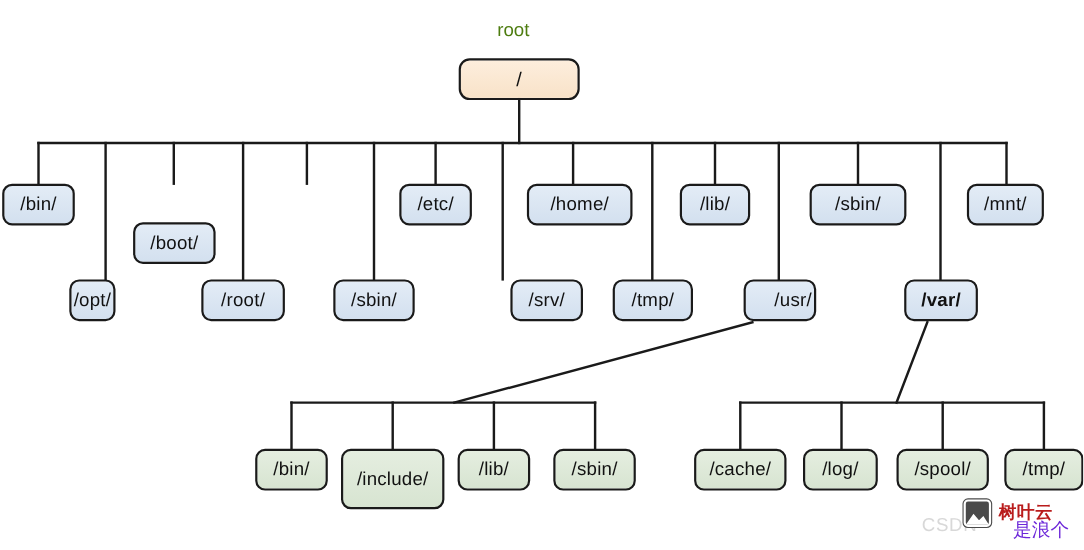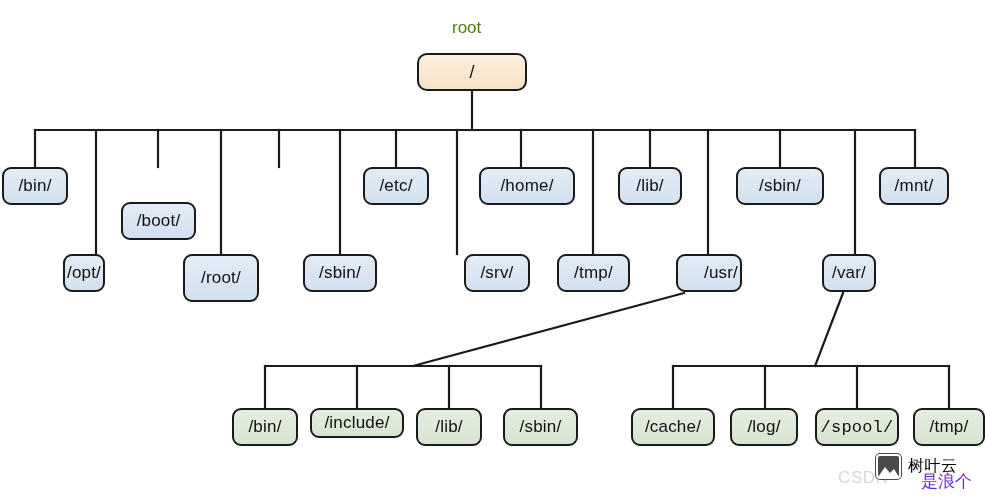--- a/index.html
+++ b/index.html
@@ -97,22 +97,23 @@
     font-size: 16px;
     font-weight: bold;
     color: #22c55e;
     letter-spacing: 0.5px;
     line-height: 1;
     padding-left: 43px;
   }
   .wm-badge svg { position: absolute; left: 0; bottom: 0; }
   .wm-text {
     font-size: 16px;
-    color: #000000;
+    color: #b91c1c;
     letter-spacing: 0.5px;
+    font-weight: bold;
   }
 </style>
 </head>
 <body>
 
 <div id="stage">
 
   <svg id="edges" viewBox="0 0 985 500" xmlns="http://www.w3.org/2000/svg">
     <g stroke="#1a1a1a" stroke-width="2.2" fill="none" stroke-linecap="square">
 
@@ -160,35 +161,35 @@
 
   <div class="node lvl1" style="left:2px;   top:167px; width:66px;  height:38px;">/bin/</div>
   <div class="node lvl1" style="left:121px; top:167px; width:75px;  height:38px;margin-top:35px;">/boot/</div>
   <div class="node lvl1" style="left:363px; top:167px; width:66px;  height:38px;">/etc/</div>
   <div class="node lvl1" style="left:479px; top:167px; width:96px;  height:38px;">/home/</div>
   <div class="node lvl1" style="left:618px; top:167px; width:64px;  height:38px;">/lib/</div>
   <div class="node lvl1" style="left:736px; top:167px; width:88px;  height:38px;">/sbin/</div>
   <div class="node lvl1" style="left:879px; top:167px; width:70px;  height:38px;">/mnt/</div>
 
   <div class="node lvl1" style="left:63px;  top:254px; width:42px;  height:38px;">/opt/</div>
-  <div class="node lvl1" style="left:183px; top:254px; width:76px;  height:48px;">/root/</div>
+  <div class="node lvl1" style="left:183px; top:254px; width:76px;  height:38px;">/root/</div>
   <div class="node lvl1" style="left:303px; top:254px; width:74px;  height:38px;">/sbin/</div>
   <div class="node lvl1" style="left:424px; top:254px; width:66px;  height:38px;margin-left:40px;">/srv/</div>
   <div class="node lvl1" style="left:557px; top:254px; width:73px;  height:38px;">/tmp/</div>
   <div class="node lvl1" style="left:676px; top:254px; width:66px;  height:38px;padding-left:24px;">/usr/</div>
-  <div class="node lvl1" style="left:822px; top:254px; width:54px;  height:38px;">/var/</div>
+  <div class="node lvl1" style="left:822px; top:254px; width:67px;  height:38px;font-weight:bold;">/var/</div>
 
   <div class="node lvl2" style="left:232px; top:408px; width:66px;  height:38px;">/bin/</div>
-  <div class="node lvl2" style="left:310px; top:408px; width:94px;  height:30px;">/include/</div>
+  <div class="node lvl2" style="left:310px; top:408px; width:94px;  height:55px;">/include/</div>
   <div class="node lvl2" style="left:416px; top:408px; width:66px;  height:38px;">/lib/</div>
   <div class="node lvl2" style="left:503px; top:408px; width:75px;  height:38px;">/sbin/</div>
 
   <div class="node lvl2" style="left:631px; top:408px; width:84px;  height:38px;">/cache/</div>
   <div class="node lvl2" style="left:730px; top:408px; width:68px;  height:38px;">/log/</div>
-  <div class="node lvl2" style="left:815px; top:408px; width:84px;  height:38px;font-family:Liberation Mono, monospace;">/spool/</div>
+  <div class="node lvl2" style="left:815px; top:408px; width:84px;  height:38px;">/spool/</div>
   <div class="node lvl2" style="left:913px; top:408px; width:72px;  height:38px;">/tmp/</div>
 
   <div class="wm-csdn">CSDN</div>
   <div class="wm-pale">是浪个</div>
 
   <div class="wm-brand">
     <div class="wm-badge">
       <svg width="27" height="27" viewBox="0 0 27 27" xmlns="http://www.w3.org/2000/svg">
         <rect x="2" y="2" width="23" height="23" rx="3" fill="none" stroke="#ffffff" stroke-width="2"></rect>
         <path d="M3 24 L10 14 L15 20 L19 16 L24 24 Z" fill="#ffffff"></path>

